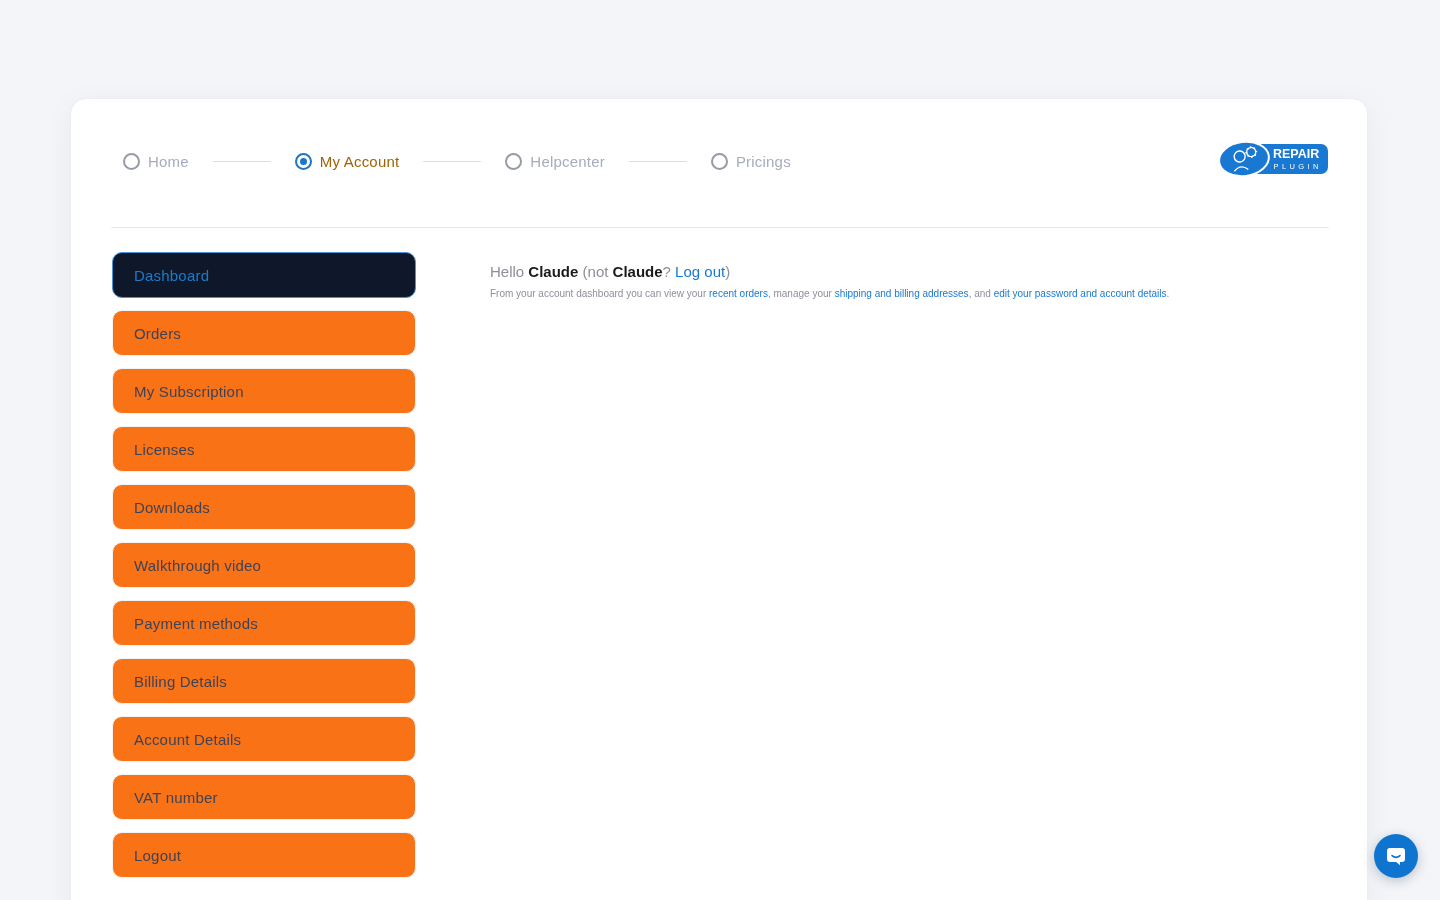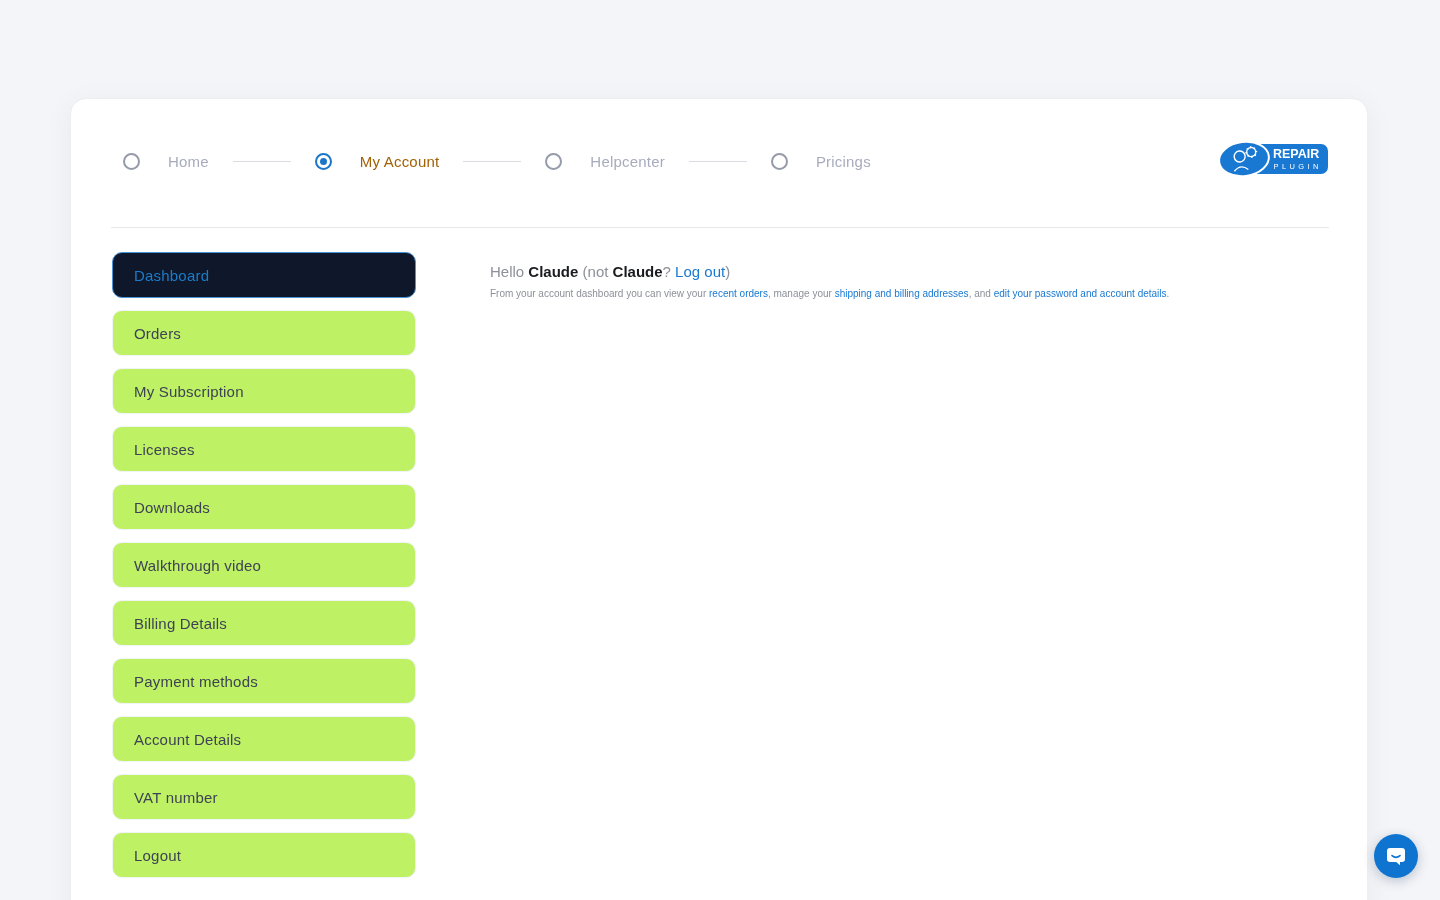--- a/index.html
+++ b/index.html
@@ -11,21 +11,21 @@
     background:#ffffff; border:1px solid #eceef1; border-radius:16px;
     box-shadow:0 6px 30px rgba(30,40,60,0.05);
   }
 
   
   .header-row{
     display:flex; align-items:center;
     padding:44px 38px 0 52px; height:80px;
   }
   .stepper{ display:flex; align-items:center; gap:24px; }
-  .step{ display:flex; align-items:center; gap:28px; cursor:pointer; }
+  .step{ display:flex; align-items:center; gap:8px; cursor:pointer; }
   .radio{
     width:17px; height:17px; border-radius:50%;
     border:2px solid #959ba9; background:#fff; position:relative; flex:0 0 auto;
   }
   .step.active .radio{ border-color:#1b76c8; }
   .step.active .radio::after{
     content:""; position:absolute; left:3px; top:3px; width:7px; height:7px;
     border-radius:50%; background:#1b76c8;
   }
   .step-label{ font-size:15px; color:#a7acbc; font-weight:500; letter-spacing:.2px; }
@@ -34,21 +34,21 @@
 
   .logo{ margin-left:auto; cursor:pointer; }
 
   .divider{ border-top:1px solid #e7e8eb; margin:48px 38px 0 40px; }
 
   
   .content{ display:flex; padding:24px 38px 0 41px; }
 
   .sidebar{ width:304px; flex:0 0 auto; }
   .nav-item{
-    height:46px; border-radius:10px; background:#bef264;
+    height:46px; border-radius:10px; background:#f97316;
     border:1px solid #f2f3f5; margin-bottom:12px;
     display:flex; align-items:center; padding-left:21px; cursor:pointer;
   }
   .nav-item span{ font-size:15px; font-weight:500; color:#3e4254; letter-spacing:.2px; }
   .nav-item.active{ border-color:#4a93d5; background:#0f172a; }
   .nav-item.active span{ color:#1b7cc9; }
 
   .main{ margin-left:74px; padding-top:9px; max-width:830px; }
   .greeting{ font-size:15px; color:#8d9099; line-height:22px; margin-bottom:0; }
   .greeting b{ color:#1a1b1e; font-weight:700; }
@@ -136,24 +136,24 @@
         <div class="nav-item">
           <span>Licenses</span>
         </div>
         <div class="nav-item">
           <span>Downloads</span>
         </div>
         <div class="nav-item">
           <span>Walkthrough video</span>
         </div>
         <div class="nav-item">
-          <span>Billing Details</span>
+          <span>Payment methods</span>
         </div>
         <div class="nav-item">
-          <span>Payment methods</span>
+          <span>Billing Details</span>
         </div>
         <div class="nav-item">
           <span>Account Details</span>
         </div>
         <div class="nav-item">
           <span>VAT number</span>
         </div>
         <div class="nav-item">
           <span>Logout</span>
         </div>

